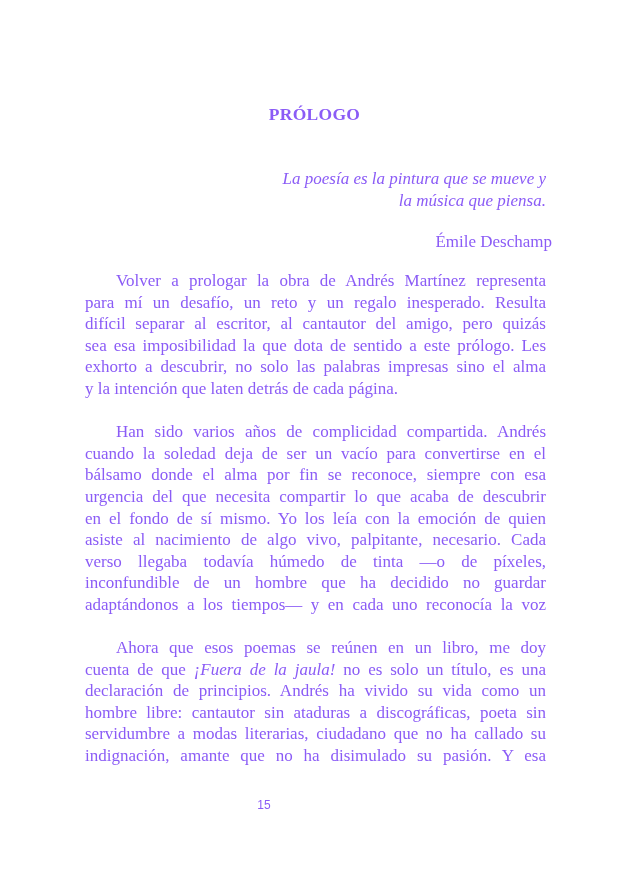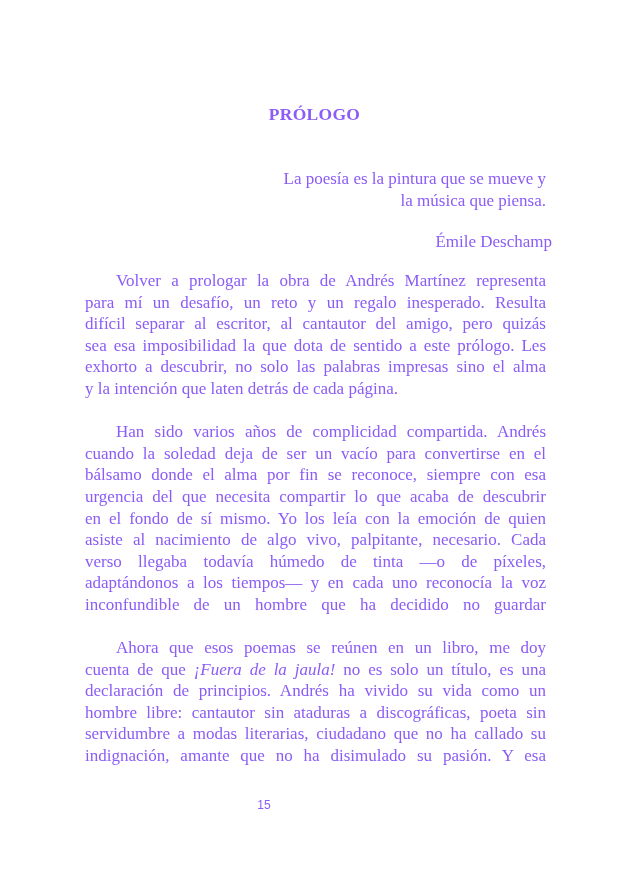--- a/index.html
+++ b/index.html
@@ -4,21 +4,21 @@
   <style>
     html, body { margin: 0; padding: 0; background: #ffffff; }
     body { width: 629px; height: 892px; position: relative; overflow: hidden; }
     .page { position: absolute; left: 0; top: 0; width: 629px; height: 892px; background: #fff; color: #8b5cf6; }
     .title {
       position: absolute; left: 0; width: 629px; top: 104px; text-align: center;
       font-family: "Liberation Serif", serif; font-weight: bold; font-size: 17.5px; letter-spacing: 0.3px;
     }
     .epigraph {
       position: absolute; left: 250px; width: 296px; top: 168px; text-align: right;
-      font-family: "Liberation Serif", serif; font-size: 17px; line-height: 21.5px;
+      font-family: "Liberation Serif", serif; font-style: italic; font-size: 17px; line-height: 21.5px;
     }
     .author {
       position: absolute; left: 256px; width: 296px; top: 231px; text-align: right;
       font-family: "Liberation Serif", serif; font-size: 17px; line-height: 21.5px;
     }
     .body {
       position: absolute; left: 85px; width: 461px; top: 270px;
       font-family: "Liberation Serif", serif; font-size: 17px; line-height: 21.6px;
       text-align: justify;
     }
@@ -53,22 +53,22 @@
       <span class="line last">y la intención que laten detrás de cada página.</span>
     </p>
     <p style="text-indent: 0px;">
       <span class="line" style="padding-left: 31px;">Han sido varios años de complicidad compartida. Andrés</span>
       <span class="line">cuando la soledad deja de ser un vacío para convertirse en el</span>
       <span class="line">bálsamo donde el alma por fin se reconoce, siempre con esa</span>
       <span class="line">urgencia del que necesita compartir lo que acaba de descubrir</span>
       <span class="line">en el fondo de sí mismo. Yo los leía con la emoción de quien</span>
       <span class="line">asiste al nacimiento de algo vivo, palpitante, necesario. Cada</span>
       <span class="line">verso llegaba todavía húmedo de tinta —o de píxeles,</span>
+      <span class="line">inconfundible de un hombre que ha decidido no guardar</span>
       <span class="line">adaptándonos a los tiempos— y en cada uno reconocía la voz</span>
-      <span class="line">inconfundible de un hombre que ha decidido no guardar</span>
     </p>
     <p style="text-indent: 0px;">
       <span class="line" style="padding-left: 31px;">Ahora que esos poemas se reúnen en un libro, me doy</span>
       <span class="line"><span style="white-space:pre">cuenta de que </span><em>¡Fuera de la jaula!</em><span style="white-space:pre"> no es solo un título, es una</span></span>
       <span class="line">declaración de principios. Andrés ha vivido su vida como un</span>
       <span class="line">hombre libre: cantautor sin ataduras a discográficas, poeta sin</span>
       <span class="line">servidumbre a modas literarias, ciudadano que no ha callado su</span>
       <span class="line">indignación, amante que no ha disimulado su pasión. Y esa</span>
     </p>
   </div>

